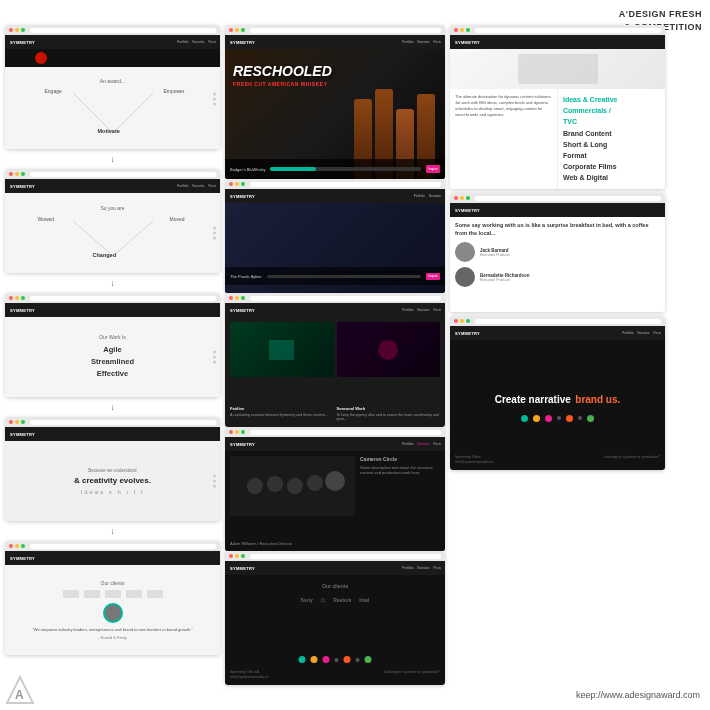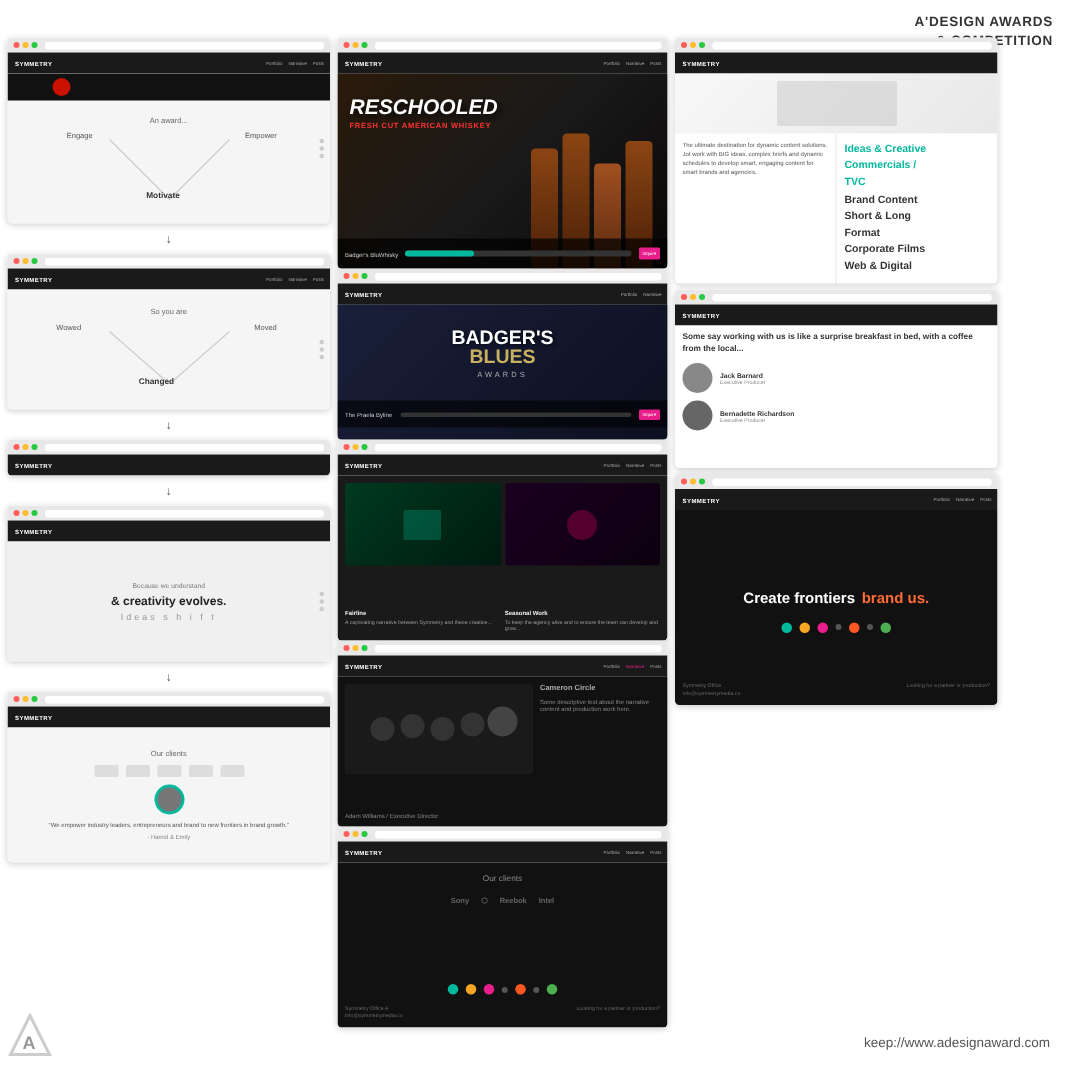--- a/index.html
+++ b/index.html
@@ -316,21 +316,21 @@
       height: 3px;
       border-radius: 50%;
       background: #ccc;
     }
 
   </style>
 </head>
 <body>
 
 <div class="award-text">
-  <div>A'DESIGN AWARDS</div>
+  <div>A'DESIGN FRESH</div>
   <div>&amp; COMPETITION</div>
 </div>
 
 <div class="main-grid">
 
   <div class="col-left">
 
     <div class="browser">
       <div class="browser-bar">
         <div class="browser-dot red"></div>
@@ -421,20 +421,33 @@
         <div class="browser-dot yellow"></div>
         <div class="browser-dot green"></div>
         <div class="browser-url"></div>
       </div>
       <div class="browser-nav">
         <div class="sym-logo">
           <div class="sym-diamond"></div>
           <span class="sym-text">SYMMETRY</span>
         </div>
       </div>
+      <div class="screen3-content" style="position:relative;">
+        <div style="font-size:5px;color:#666;text-align:center;margin-bottom:4px;">Our Work Is</div>
+        <div style="font-size:7.5px;color:#333;font-weight:bold;text-align:center;line-height:1.6;">
+          <div>Agile</div>
+          <div>Streamlined</div>
+          <div>Effective</div>
+        </div>
+        <div class="nav-dots">
+          <div class="nav-dot"></div>
+          <div class="nav-dot"></div>
+          <div class="nav-dot"></div>
+        </div>
+      </div>
     </div>
 
     <div class="arrow-down">↓</div>
 
     <div class="browser">
       <div class="browser-bar">
         <div class="browser-dot red"></div>
         <div class="browser-dot yellow"></div>
         <div class="browser-dot green"></div>
         <div class="browser-url"></div>
@@ -554,25 +567,20 @@
         </div>
         <div class="nav-links">
           <span class="nav-link">Portfolio</span>
           <span class="nav-link">Narrative</span>
         </div>
       </div>
       <div class="screen-badger">
         <div class="badger-bg"></div>
 
         <div style="position:absolute;top:0;left:0;right:0;bottom:0;background:linear-gradient(135deg,#1a1f3a 0%,#0d1020 100%);"></div>
-        <div style="position:absolute;left:50%;top:15px;transform:translateX(-50%);text-align:center;">
-          <div style="font-size:13px;font-weight:900;color:#fff;line-height:1;text-shadow:1px 1px 3px rgba(0,0,0,0.8);">BADGER'S</div>
-          <div style="font-size:13px;font-weight:900;color:#c8b060;line-height:1;">BLUES</div>
-          <div style="font-size:5px;color:#aaa;letter-spacing:2px;margin-top:3px;">AWARDS</div>
-        </div>
         <div style="position:absolute;bottom:8px;left:0;right:0;height:18px;background:rgba(0,0,0,0.6);display:flex;align-items:center;padding:0 5px;gap:5px;">
           <div style="font-size:4px;color:#ccc;">The Praela Byline</div>
           <div style="flex:1;height:3px;background:#333;border-radius:2px;"></div>
           <div style="width:14px;height:7px;background:#e91e8c;border-radius:1px;display:flex;align-items:center;justify-content:center;">
             <span style="font-size:3px;color:#fff;">Inquire</span>
           </div>
         </div>
       </div>
     </div>
 
@@ -805,21 +813,21 @@
           <span class="sym-text">SYMMETRY</span>
         </div>
         <div class="nav-links">
           <span class="nav-link">Portfolio</span>
           <span class="nav-link">Narrative</span>
           <span class="nav-link">Posts</span>
         </div>
       </div>
       <div class="screen-dark-create" style="height:130px;flex-direction:column;gap:8px;">
         <div style="text-align:center;">
-          <span style="font-size:10px;color:#fff;font-weight:bold;">Create frontiers</span>
+          <span style="font-size:10px;color:#fff;font-weight:bold;">Create narrative</span>
           <span style="font-size:10px;color:#ff6b35;font-weight:bold;">brand us.</span>
         </div>
 
         <div style="display:flex;gap:5px;align-items:center;justify-content:center;">
           <div style="width:7px;height:7px;border-radius:50%;background:#00b89c;"></div>
           <div style="width:7px;height:7px;border-radius:50%;background:#f5a623;"></div>
           <div style="width:7px;height:7px;border-radius:50%;background:#e91e8c;"></div>
           <div style="width:4px;height:4px;border-radius:50%;background:#555;"></div>
           <div style="width:7px;height:7px;border-radius:50%;background:#ff5722;"></div>
           <div style="width:4px;height:4px;border-radius:50%;background:#555;"></div>

